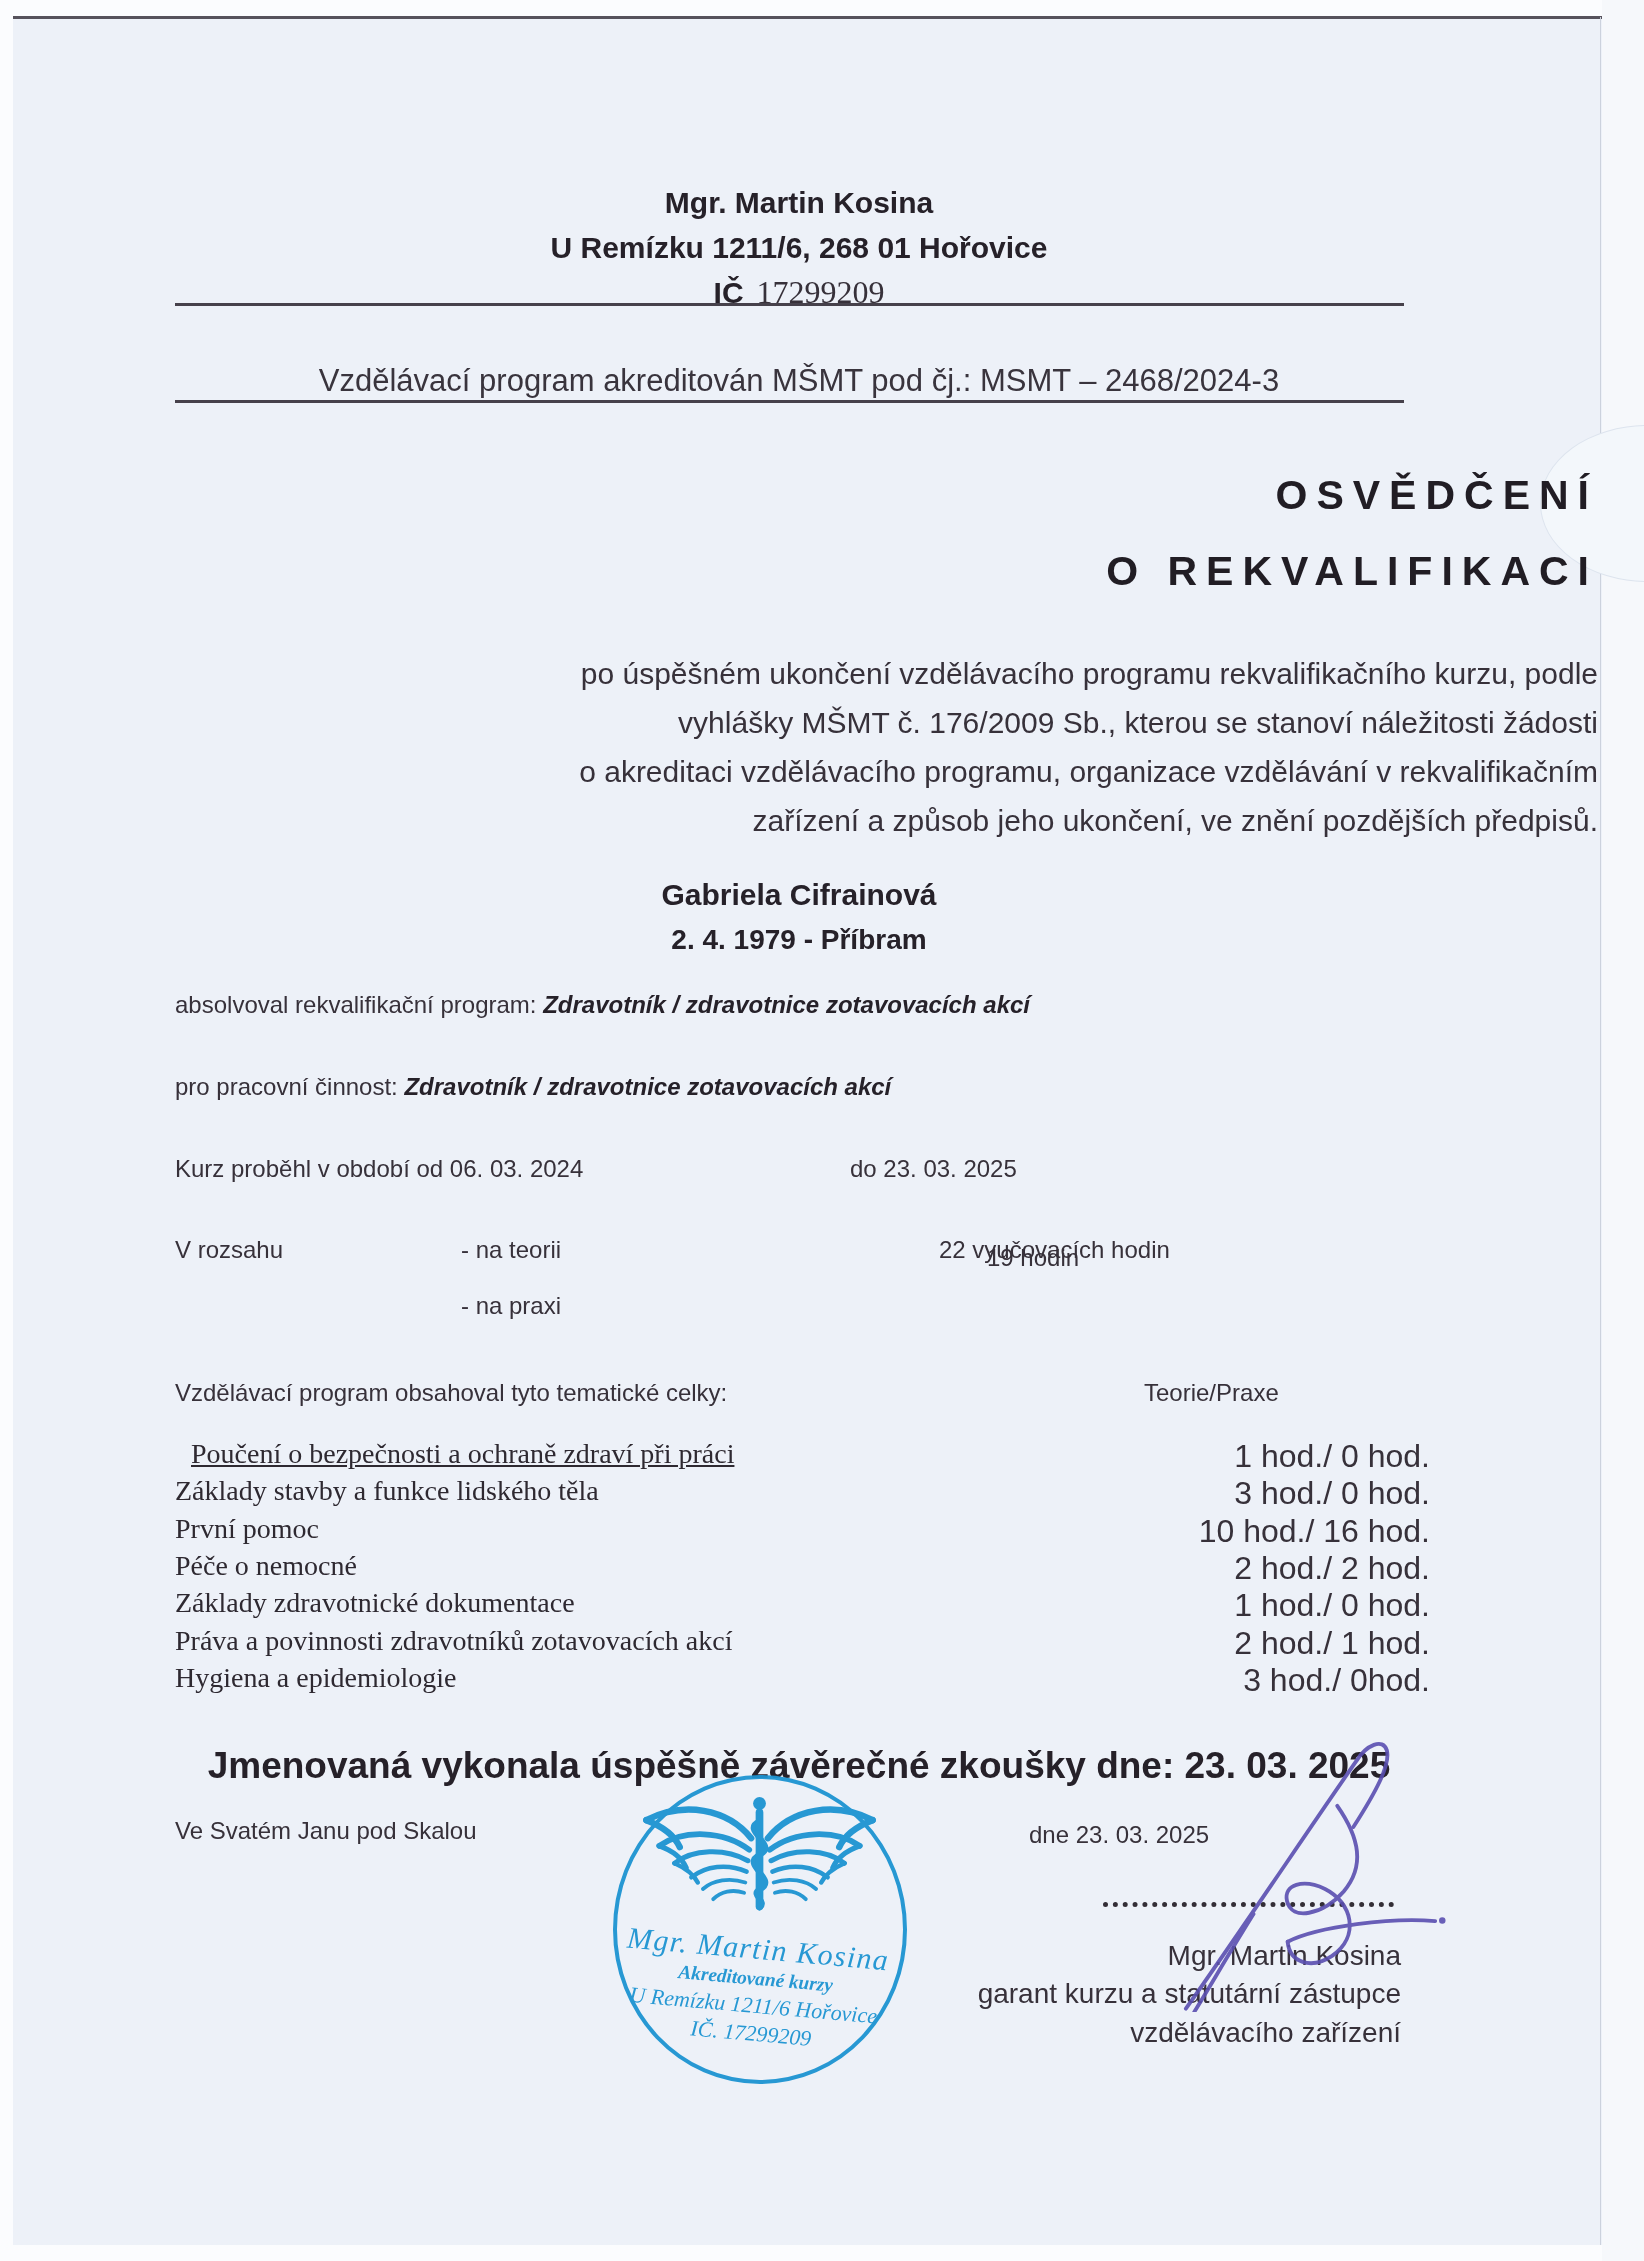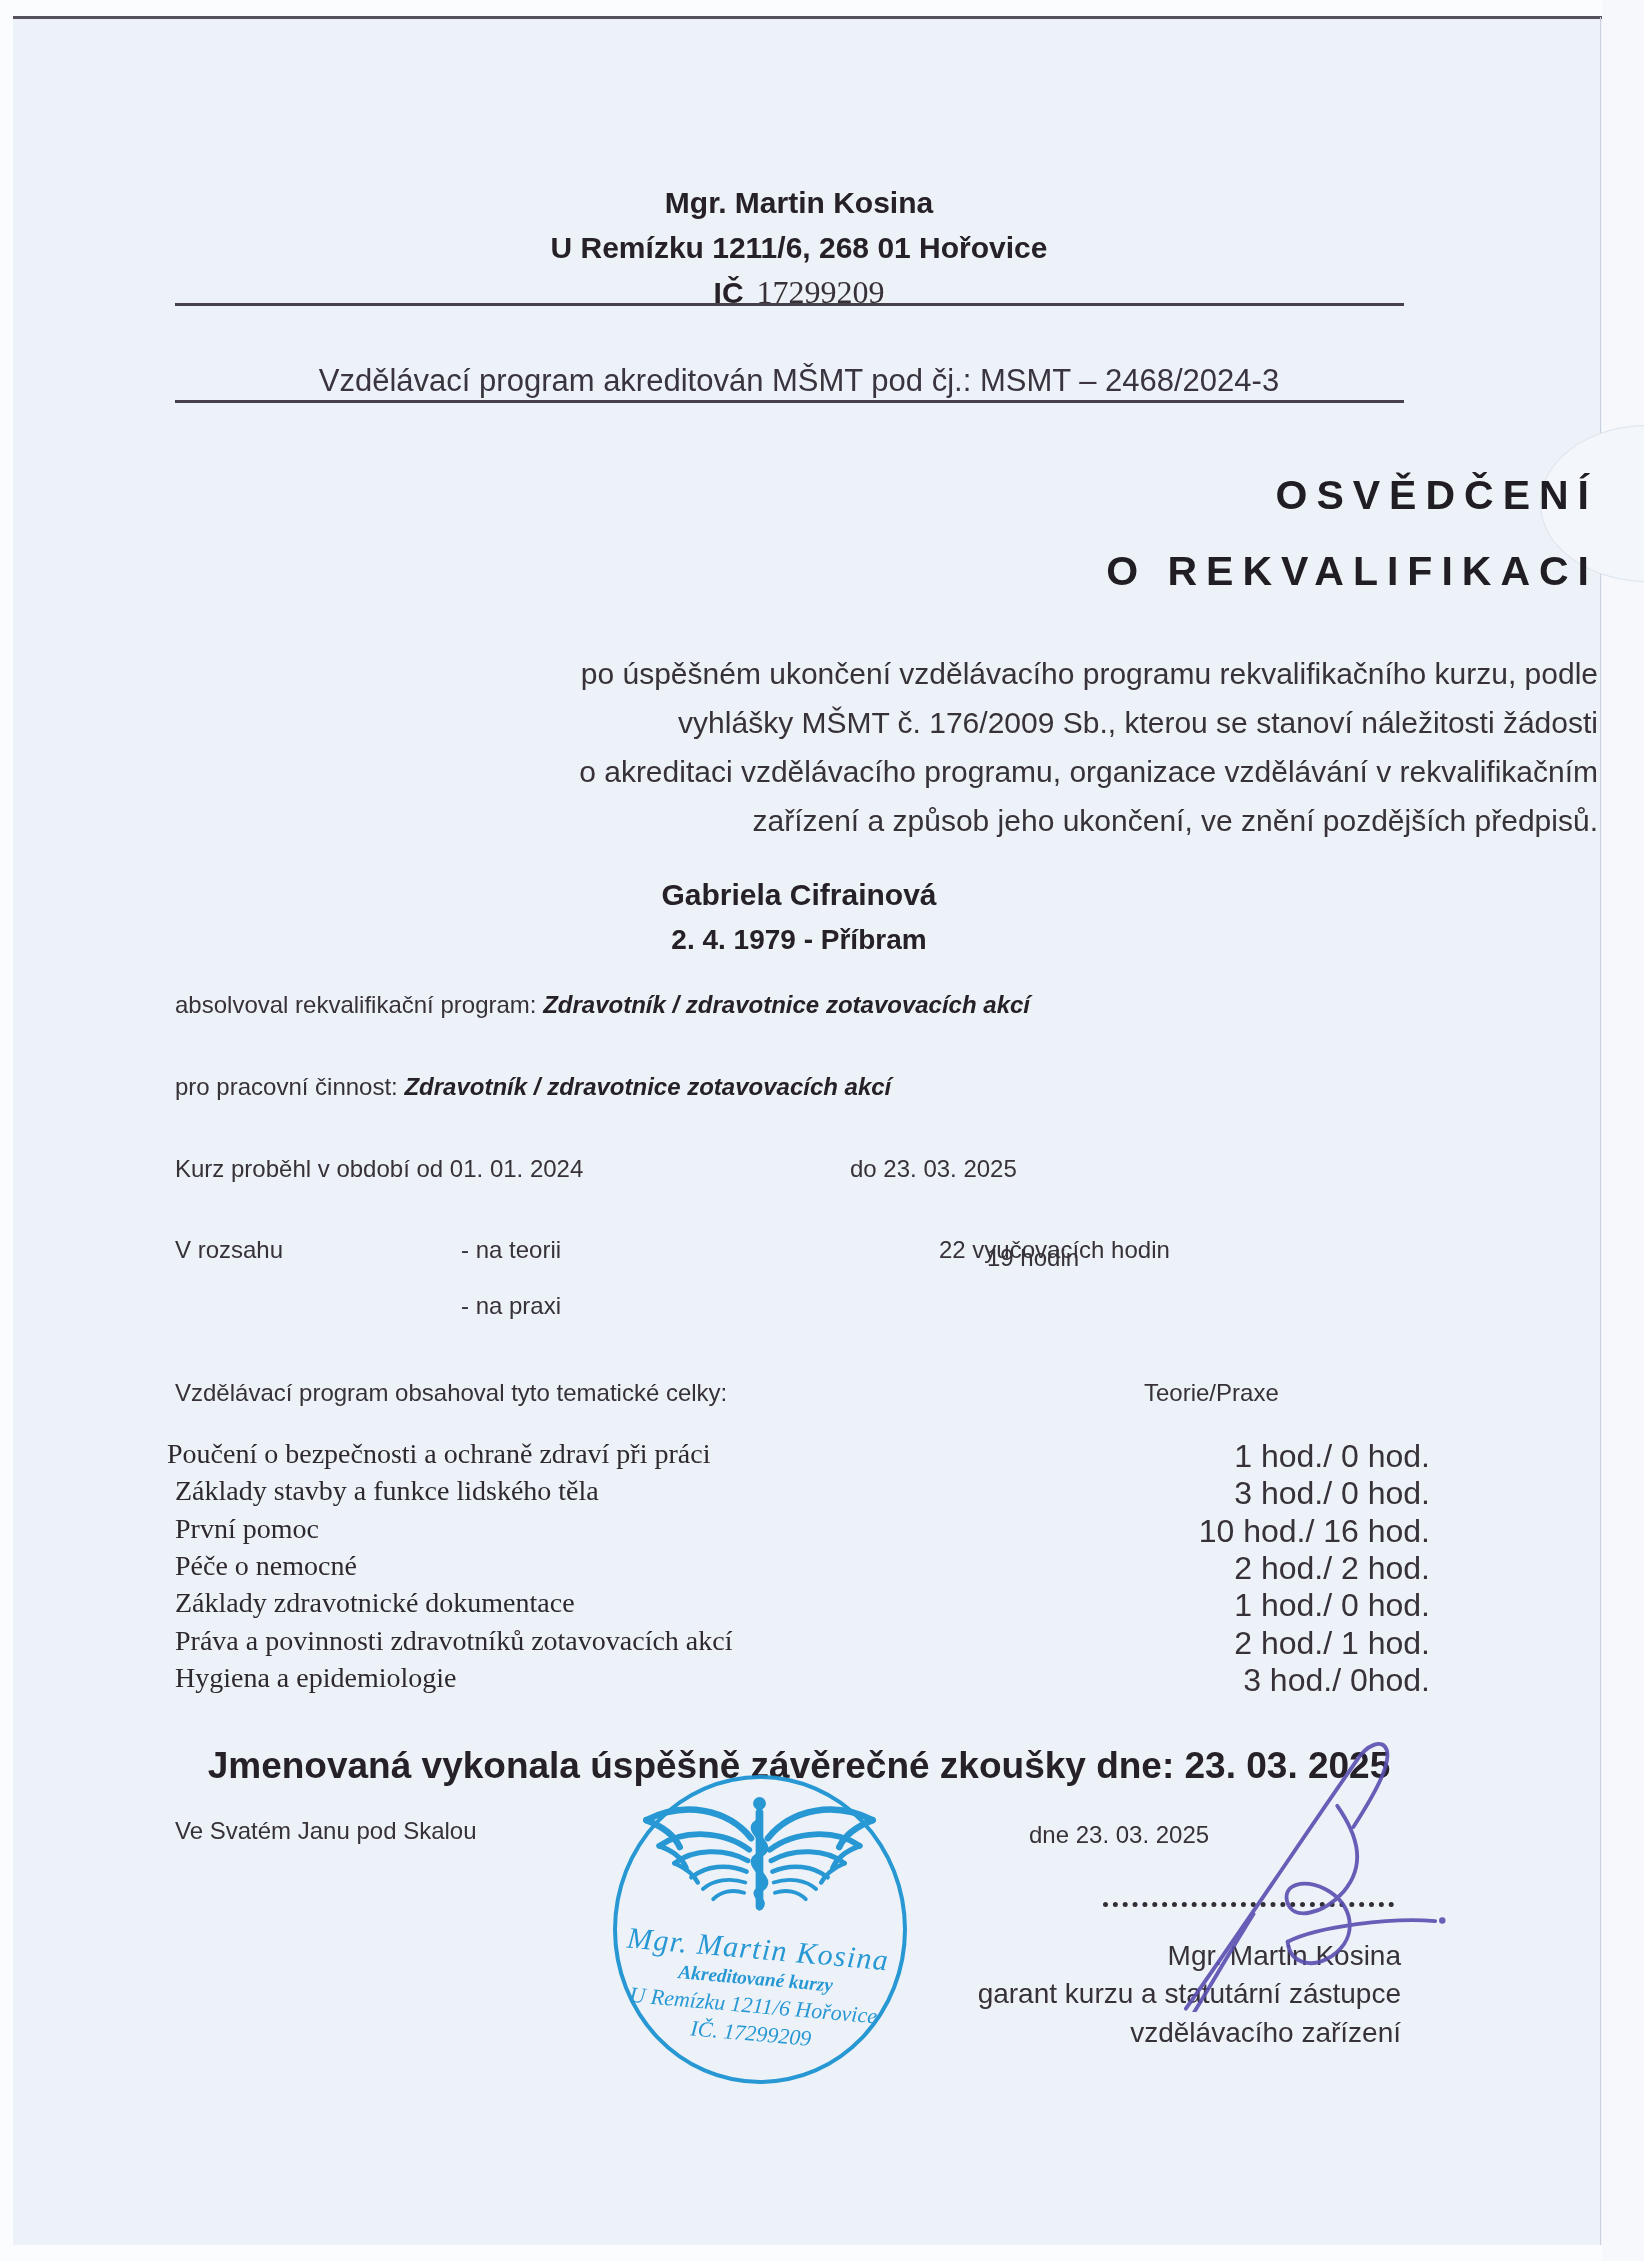--- a/index.html
+++ b/index.html
@@ -75,34 +75,34 @@
 <div class="c intro" style="top:698px;">vyhlášky MŠMT č. 176/2009 Sb., kterou se stanoví náležitosti žádosti</div>
 <div class="c intro" style="top:747px;">o akreditaci vzdělávacího programu, organizace vzdělávání v rekvalifikačním</div>
 <div class="c intro" style="top:796px;">zařízení a způsob jeho ukončení, ve znění pozdějších předpisů.</div>
 
 <div class="c b" style="top:878px;font-size:30px;">Gabriela Cifrainová</div>
 <div class="c b" style="top:924px;font-size:28px;">2. 4. 1979 - Příbram</div>
 
 <div class="body-line" style="left:175px;top:991px;"><span>absolvoval rekvalifikační program: </span><span class="bi">Zdravotník / zdravotnice zotavovacích akcí</span></div>
 <div class="body-line" style="left:175px;top:1073px;"><span>pro pracovní činnost: </span><span class="bi">Zdravotník / zdravotnice zotavovacích akcí</span></div>
 
-<div class="body-line" style="left:175px;top:1155px;">Kurz proběhl v období od 01. 01. 2024</div>
+<div class="body-line" style="left:175px;top:1155px;">Kurz proběhl v období od 06. 03. 2024</div>
 <div class="body-line" style="left:850px;top:1155px;">do 23. 03. 2025</div>
 
 <div class="body-line" style="left:175px;top:1236px;">V rozsahu</div>
 <div class="body-line" style="left:461px;top:1236px;">- na teorii</div>
 <div class="body-line" style="left:939px;top:1236px;">22 vyučovacích hodin</div>
 <div class="body-line" style="left:461px;top:1292px;">- na praxi</div>
 <div class="body-line" style="left:939px;top:1244px;margin-left:48px;">19 hodin</div>
 
 <div class="body-line" style="left:175px;top:1379px;">Vzdělávací program obsahoval tyto tematické celky:</div>
 <div class="body-line" style="left:1144px;top:1379px;">Teorie/Praxe</div>
 
 <div>
-  <div class="body-line serif" style="left:167px;top:1438px;">Poučení o bezpečnosti a ochraně zdraví při práci</div>
+  <div class="body-line serif" style="left:191px;top:1438px;text-decoration:underline;">Poučení o bezpečnosti a ochraně zdraví při práci</div>
   <div class="topic-hours" style="top:1438px;">1 hod./ 0 hod.</div>
   <div class="body-line serif" style="left:175px;top:1475px;">Základy stavby a funkce lidského těla</div>
   <div class="topic-hours" style="top:1475px;">3 hod./ 0 hod.</div>
   <div class="body-line serif" style="left:175px;top:1513px;">První pomoc</div>
   <div class="topic-hours" style="top:1513px;">10 hod./ 16 hod.</div>
   <div class="body-line serif" style="left:175px;top:1550px;">Péče o nemocné</div>
   <div class="topic-hours" style="top:1550px;">2 hod./ 2 hod.</div>
   <div class="body-line serif" style="left:175px;top:1587px;">Základy zdravotnické dokumentace</div>
   <div class="topic-hours" style="top:1587px;">1 hod./ 0 hod.</div>
   <div class="body-line serif" style="left:175px;top:1625px;">Práva a povinnosti zdravotníků zotavovacích akcí</div>

